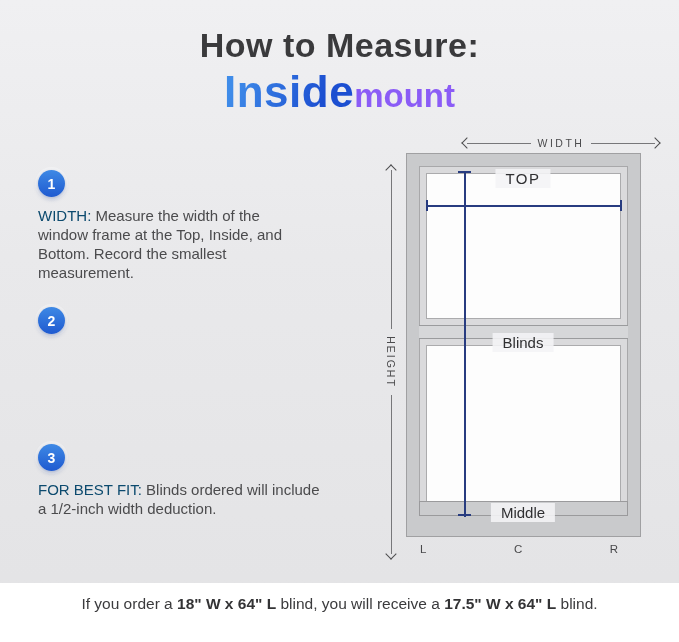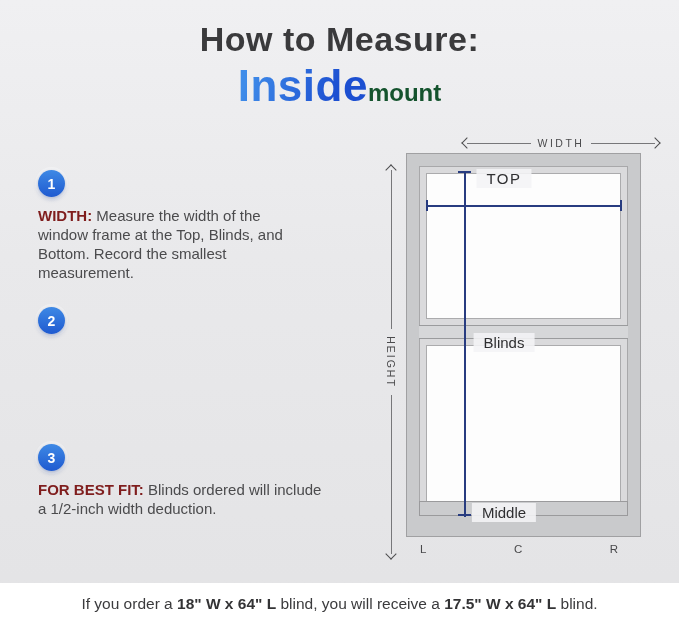--- a/index.html
+++ b/index.html
@@ -4,48 +4,48 @@
 <style>
   * { margin:0; padding:0; box-sizing:border-box; }
   html,body { width:679px; height:642px; }
   body {
     font-family:"Liberation Sans","DejaVu Sans",sans-serif;
     position:relative; overflow:hidden;
     background:linear-gradient(180deg,#f0f0f2 0%,#e9e9eb 40%,#e3e3e5 100%);
   }
 
   
-  .title-wrap { position:absolute; top:20px; left:0; width:679px; text-align:center; }
+  .title-wrap { position:absolute; top:26px; left:0; width:679px; text-align:center; }
   .title-line1 { font-size:34px; font-weight:700; color:#3a3a3c; letter-spacing:.5px; }
   .title-line2 { margin-top:2px; display:flex; justify-content:center; align-items:baseline; }
   .title-highlight { font-size:44px; font-weight:800; color:#2160d8; letter-spacing:.5px; }
   @supports ((-webkit-background-clip:text) or (background-clip:text)) {
     .title-highlight {
       background:linear-gradient(110deg,#3f8ce9 10%,#1c4fd1 75%);
       -webkit-background-clip:text; background-clip:text;
       -webkit-text-fill-color:transparent; color:transparent;
     }
   }
-  .title-rest { font-size:24px; font-weight:600; color:#14532d; }
+  .title-rest { font-size:33px; font-weight:600; color:#8b5cf6; }
 
   
   .step { position:absolute; left:38px; width:342px; }
   .step1 { top:170px; } .step2 { top:307px; } .step3 { top:444px; }
   .step-circle {
     width:27px; height:27px; border-radius:50%;
     background:linear-gradient(180deg,#3e89e5,#1f5ad0);
     color:#fff; font-size:14px; font-weight:700;
     display:flex; align-items:center; justify-content:center;
     box-shadow:0 2px 4px rgba(40,70,140,.35), 0 0 0 3px rgba(255,255,255,.35);
   }
   .step-text {
     margin-top:9px; font-size:15px; line-height:19px; color:#4b4b4d;
     white-space:pre-line;
   }
-  .step-label { font-weight:700; color:#7f1d1d; }
+  .step-label { font-weight:400; color:#0c4a6e; }
   .u { text-underline-offset:3px; }
 
   
   .window {
     position:absolute; left:406px; top:153px; width:235px; height:384px;
     background:#c9cacc; border:1px solid #a0a0a2;
   }
   .jamb {
     position:absolute; left:12px; top:12px; right:12px; bottom:20px;
     background:#dadadc; border:1px solid #a8a8aa;
@@ -56,21 +56,21 @@
   .rail {
     position:absolute; left:-1px; right:-1px; top:158px; height:14px;
     background:#d6d7d9; border-top:1px solid #9a9b9d; border-bottom:1px solid #9a9b9d;
   }
   .sill {
     position:absolute; left:-1px; right:-1px; bottom:-1px; height:15px;
     background:#cbccce; border:1px solid #9a9a9c;
   }
 
   .pos-label {
-    position:absolute; left:504px; transform:translateX(-50%);
+    position:absolute; left:523px; transform:translateX(-50%);
     background:rgba(244,244,246,.88); padding:0 10px;
     font-size:15px; color:#2f2f31; line-height:19px; z-index:6; white-space:nowrap;
   }
   .lab-top { top:169px; letter-spacing:1.5px; }
   .lab-middle { top:333px; }
   .lab-bottom { top:503px; }
 
   .lcr {
     position:absolute; left:420px; top:543px; width:198px;
     display:flex; justify-content:space-between;
@@ -117,21 +117,21 @@
   <div class="title-line1">How to Measure:</div>
   <div class="title-line2">
     <span class="title-highlight">Inside</span>
     <span class="title-rest">mount</span>
   </div>
 </div>
 
 <div class="step step1">
   <div class="step-circle">1</div>
   <p class="step-text"><span class="step-label">WIDTH:</span><span> Measure the width of the
-window frame at the Top, Blinds, and
+window frame at the Top, Inside, and
 Bottom. Record the </span><span class="u">smallest</span><span>
 measurement.</span></p>
 </div>
 
 <div class="step step2">
   <div class="step-circle">2</div>
 </div>
 
 <div class="step step3">
   <div class="step-circle">3</div>

